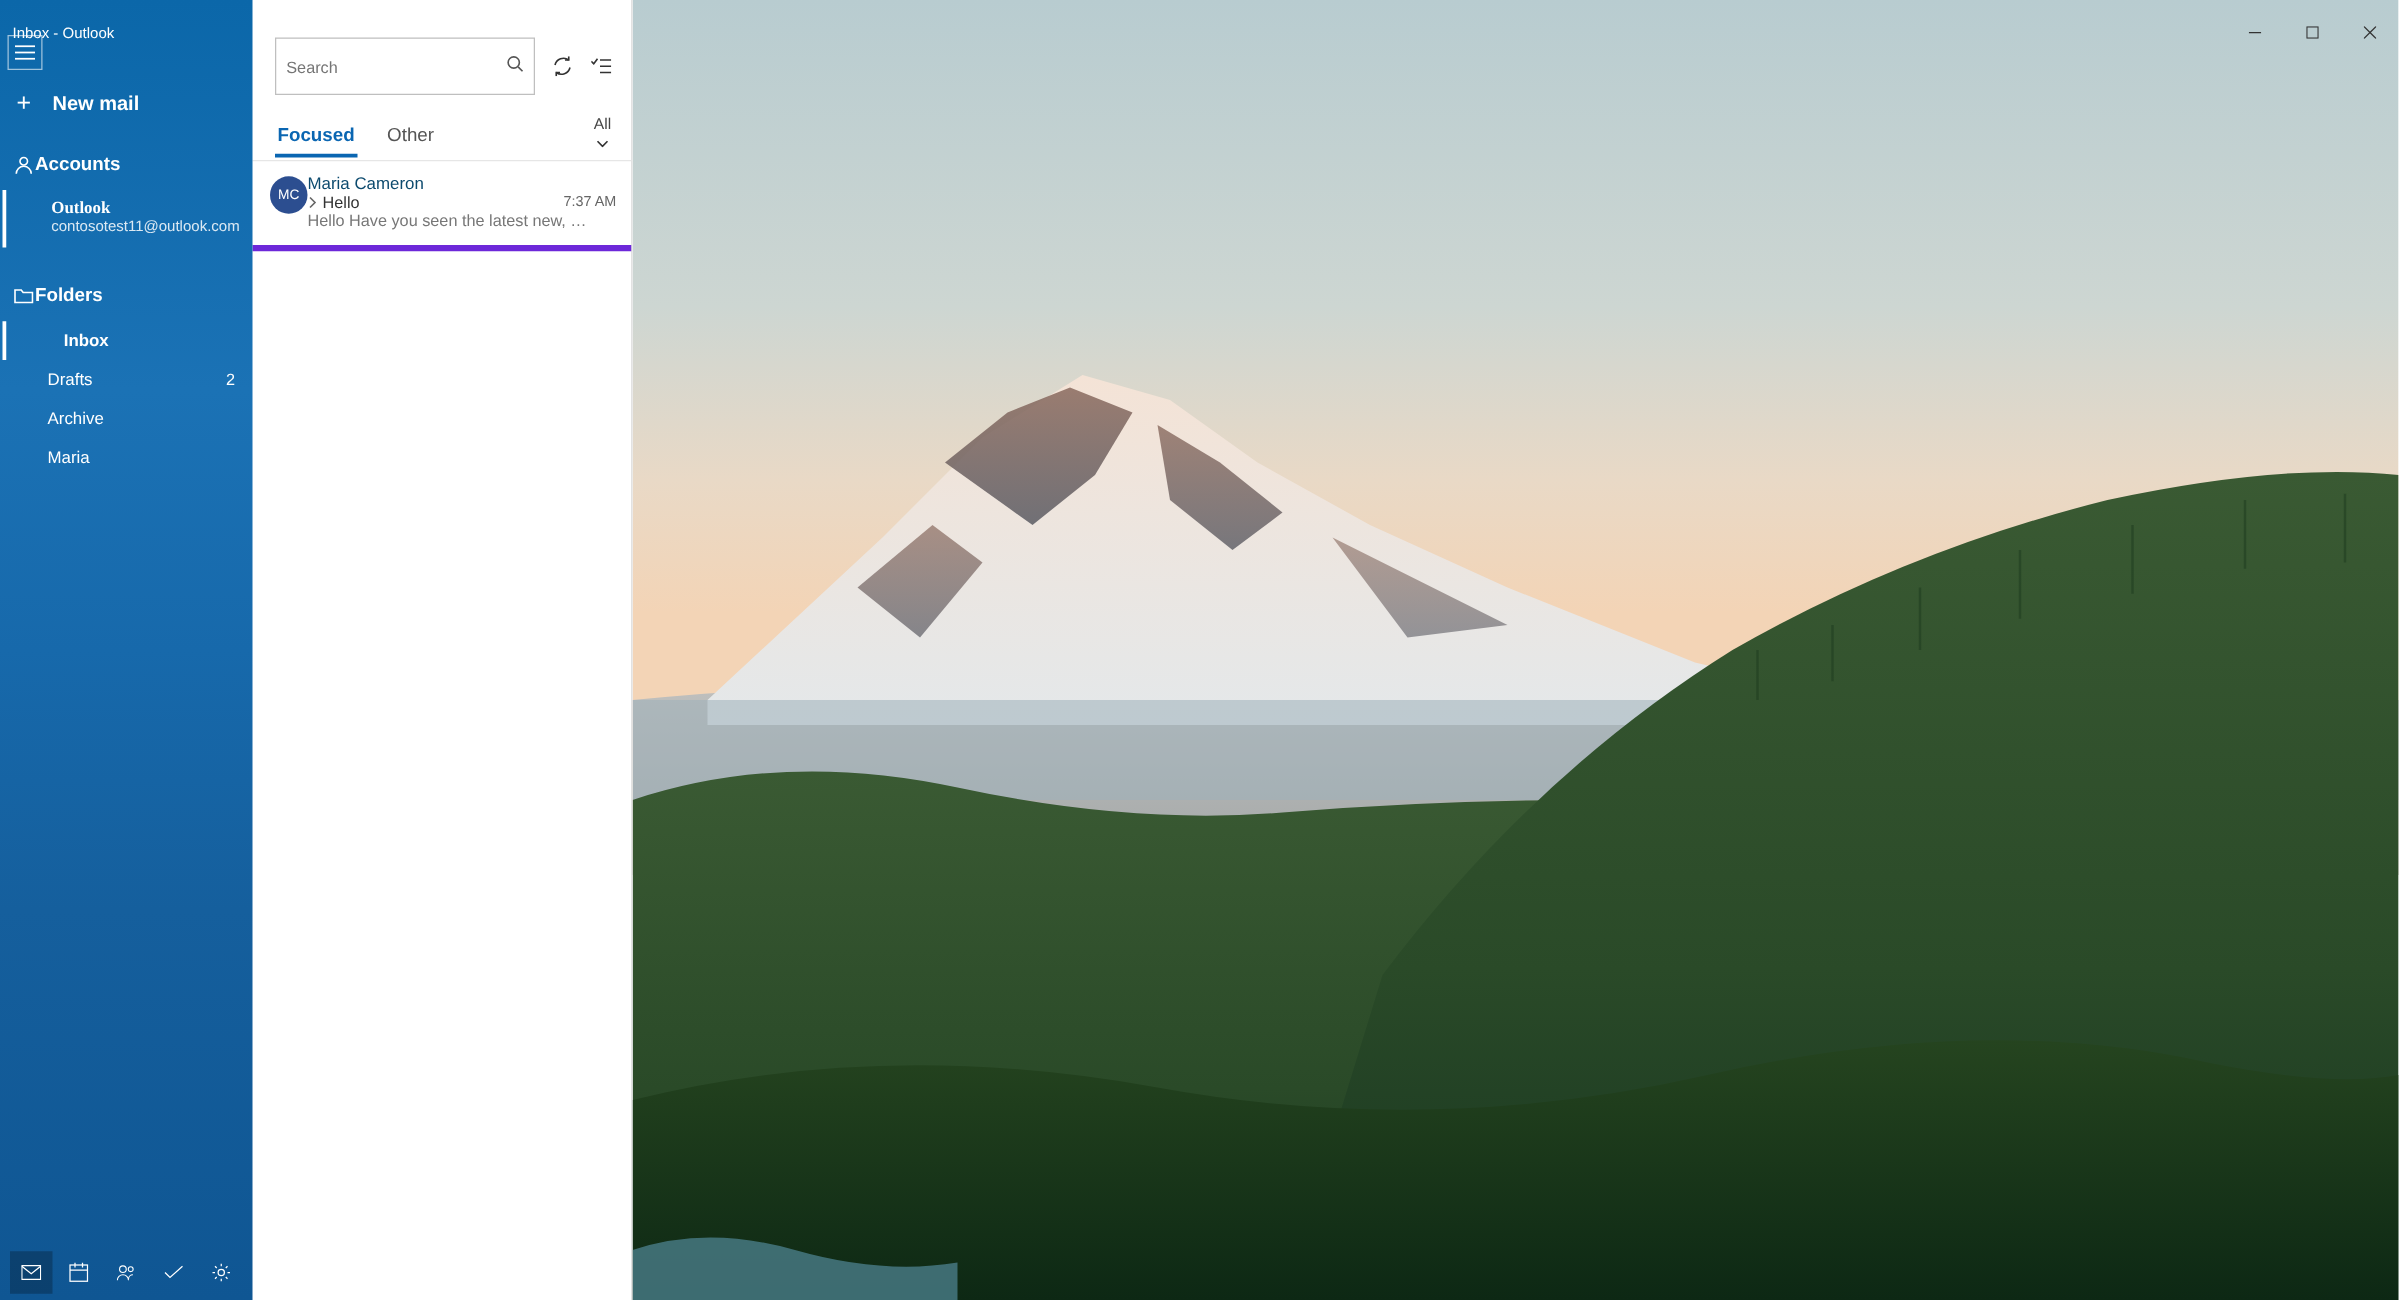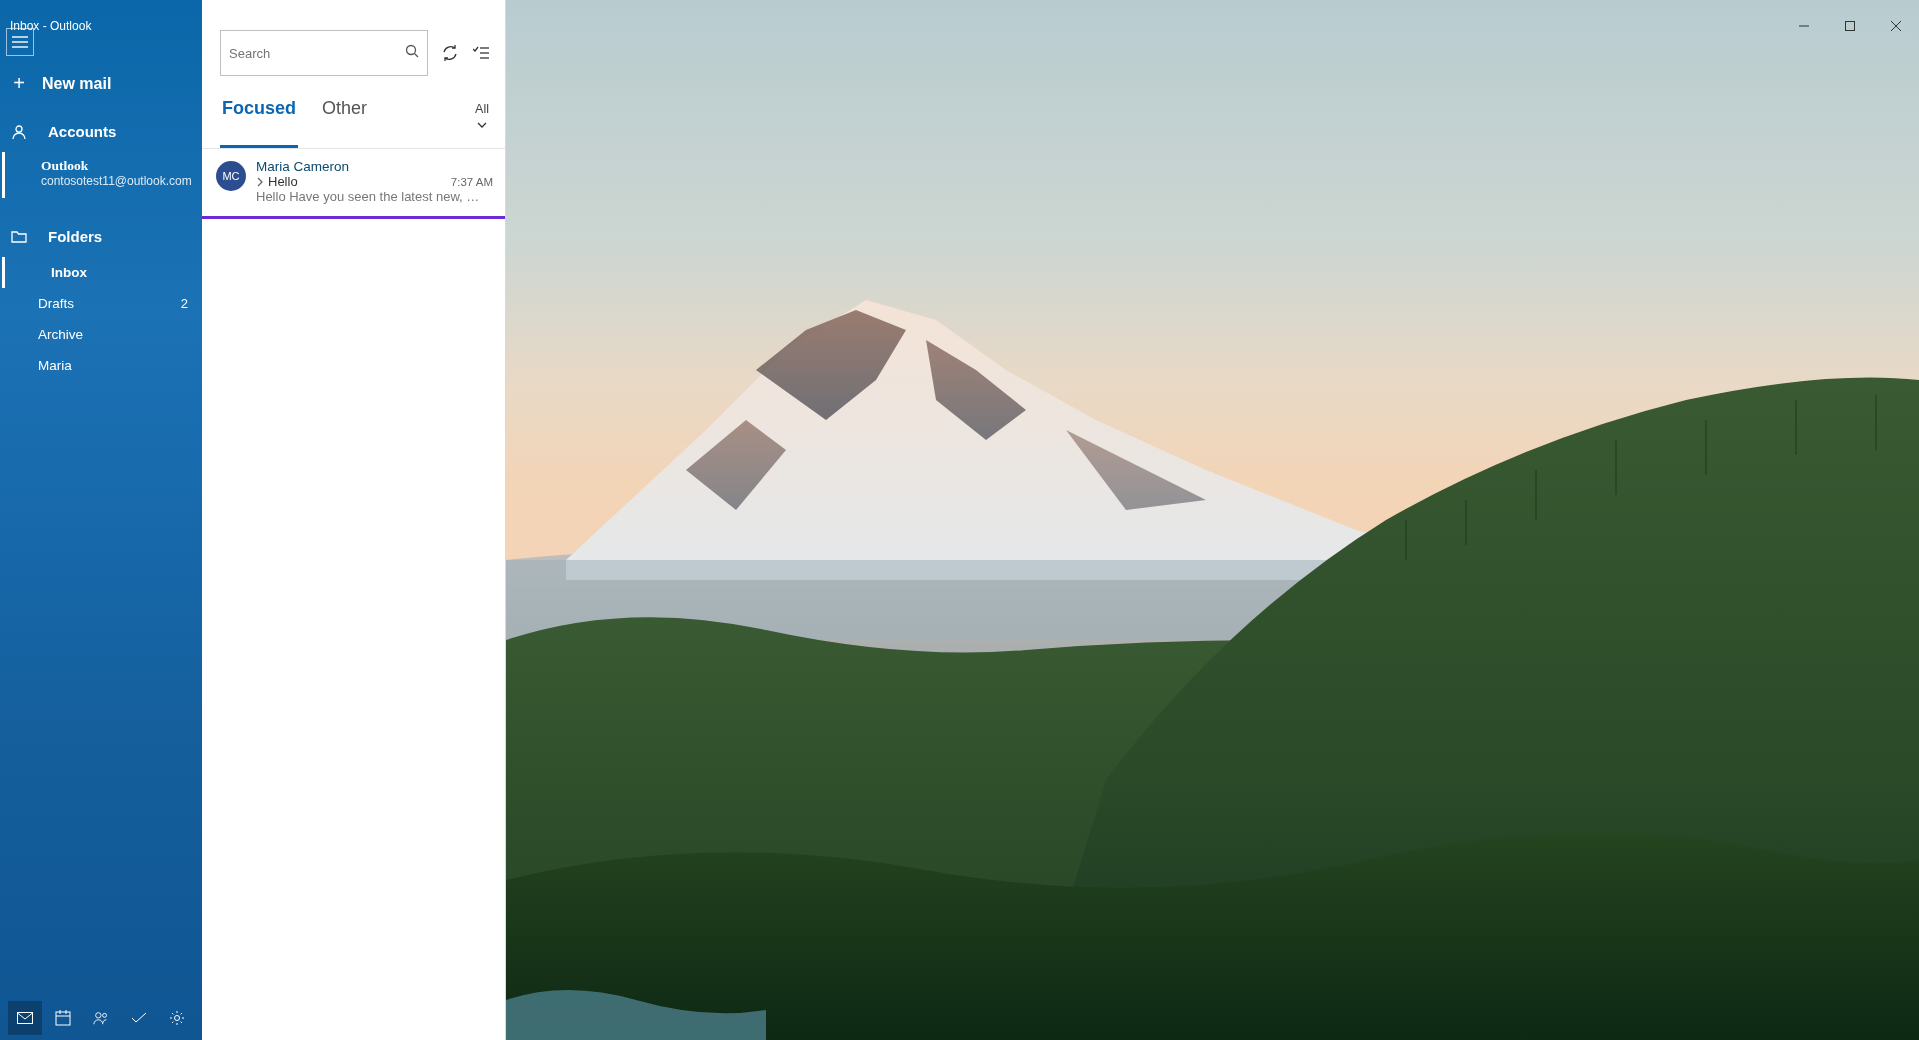--- a/index.html
+++ b/index.html
@@ -71,21 +71,21 @@
   padding: 16px 10px 16px 10px;
   gap: 14px;
   font-size: 16px;
   font-weight: 600;
 }
 .new-mail .plus { width: 18px; text-align: center; font-size: 20px; font-weight: 300; }
 
 .section-header {
   display: flex;
   align-items: center;
-  gap: 20px;
+  gap: 0;
   padding: 12px 10px 12px 10px;
   font-size: 15px;
   font-weight: 600;
 }
 .section-header .ico { width: 18px; display:flex; justify-content:center; }
 
 .account-item {
   padding: 6px 10px 10px 36px;
   border-left: 3px solid #fff;
   margin-left: 2px;
@@ -161,43 +161,42 @@
   color: #444;
 }
 
 .tabs-row {
   display: flex;
   align-items: center;
   padding: 10px 16px 0 18px;
   border-bottom: 1px solid #e6e6e6;
 }
 .tab {
-  padding: 6px 2px 26px 2px;
+  padding: 6px 2px 6px 2px;
   margin-right: 22px;
-  font-size: 18px;
+  font-size: 15px;
   color: #555;
   border-bottom: 3px solid transparent;
 }
 .tab.active { color: #0a66b2; border-bottom-color: #0a66b2; font-weight: 600; }
 .filter {
   margin-left: auto;
   font-size: 12.5px;
   color: #444;
   display: flex;
   align-items: center;
   gap: 6px;
   padding-bottom: 10px;
   flex-direction: column;
 }
 
 .email-item {
   display: flex;
-  gap: 10px;
   padding: 10px 12px 12px 14px;
-  border-bottom: 3px solid #6d28d9;
+  border-bottom: 5px solid #6d28d9;
 }
 .avatar {
   width: 30px; height: 30px; border-radius: 50%;
   background: #2c4e90;
   color: #fff;
   font-size: 11px;
   display: flex; align-items: center; justify-content: center;
   flex-shrink: 0;
   margin-top: 2px;
 }

